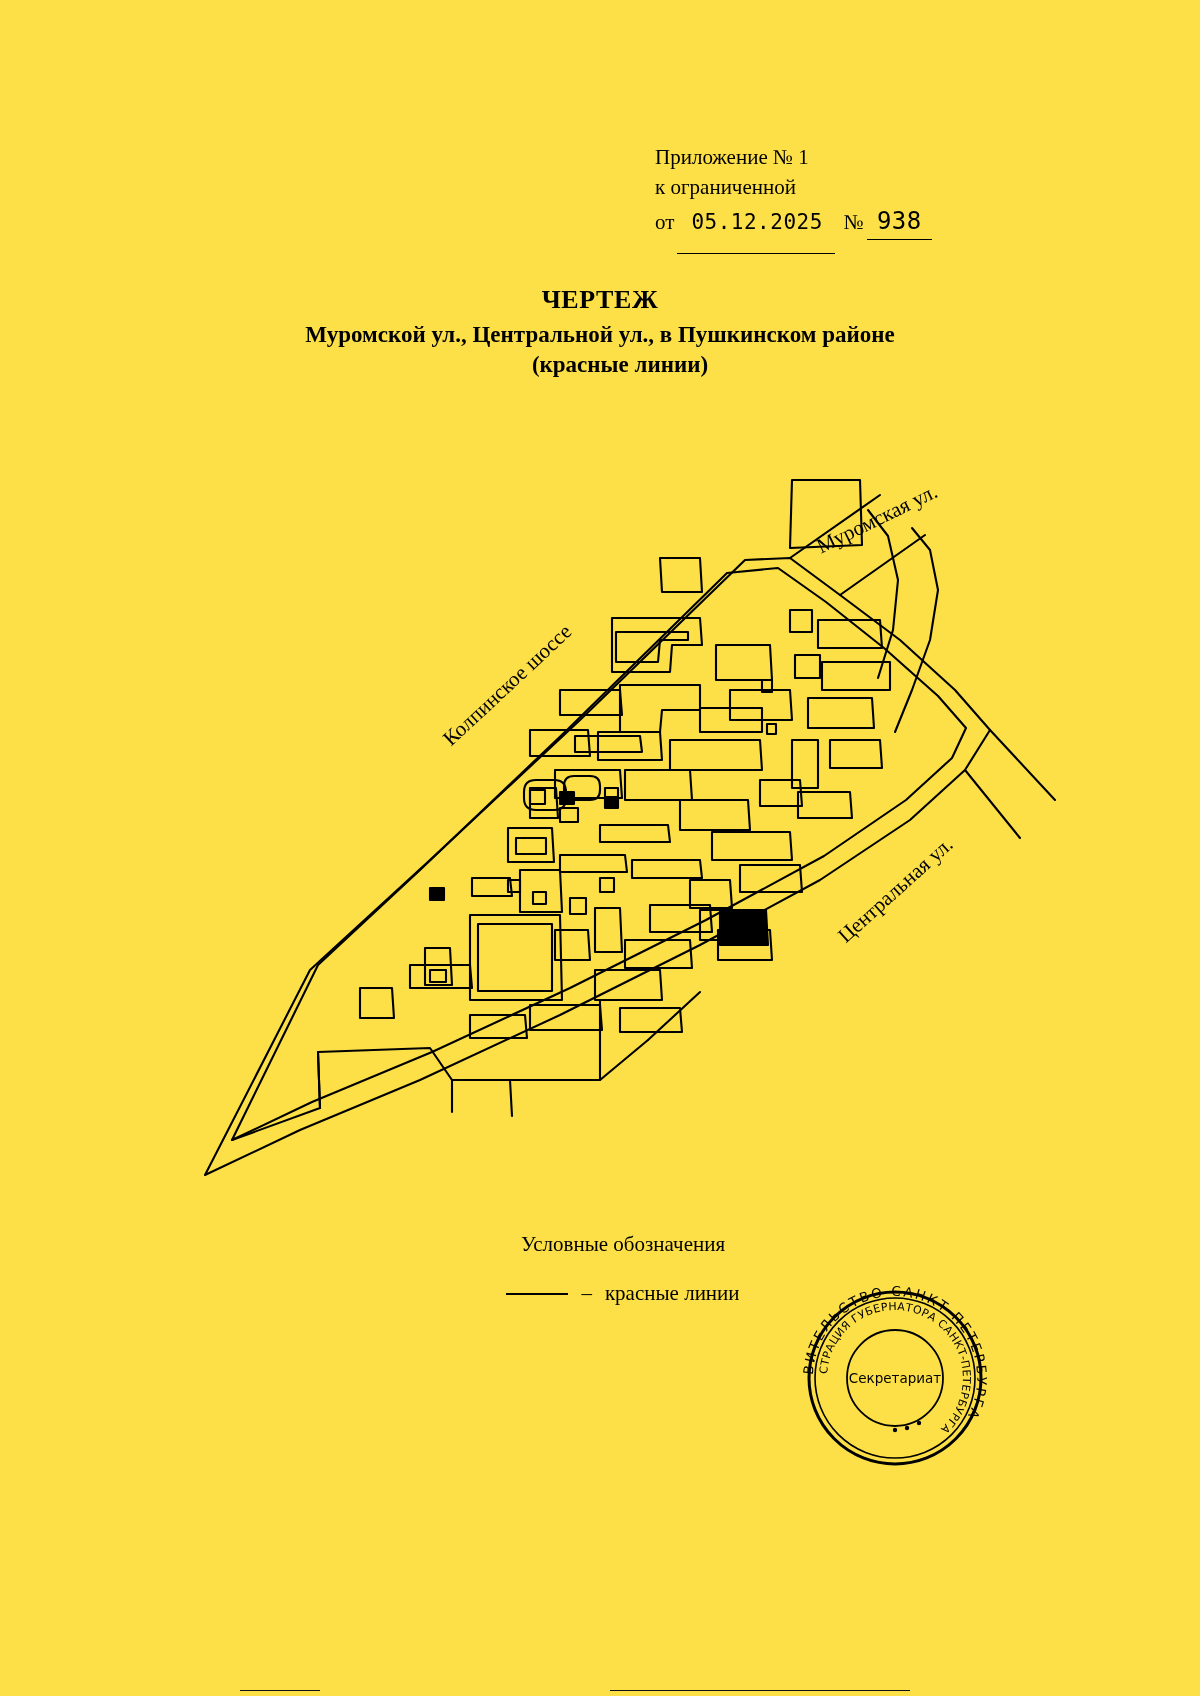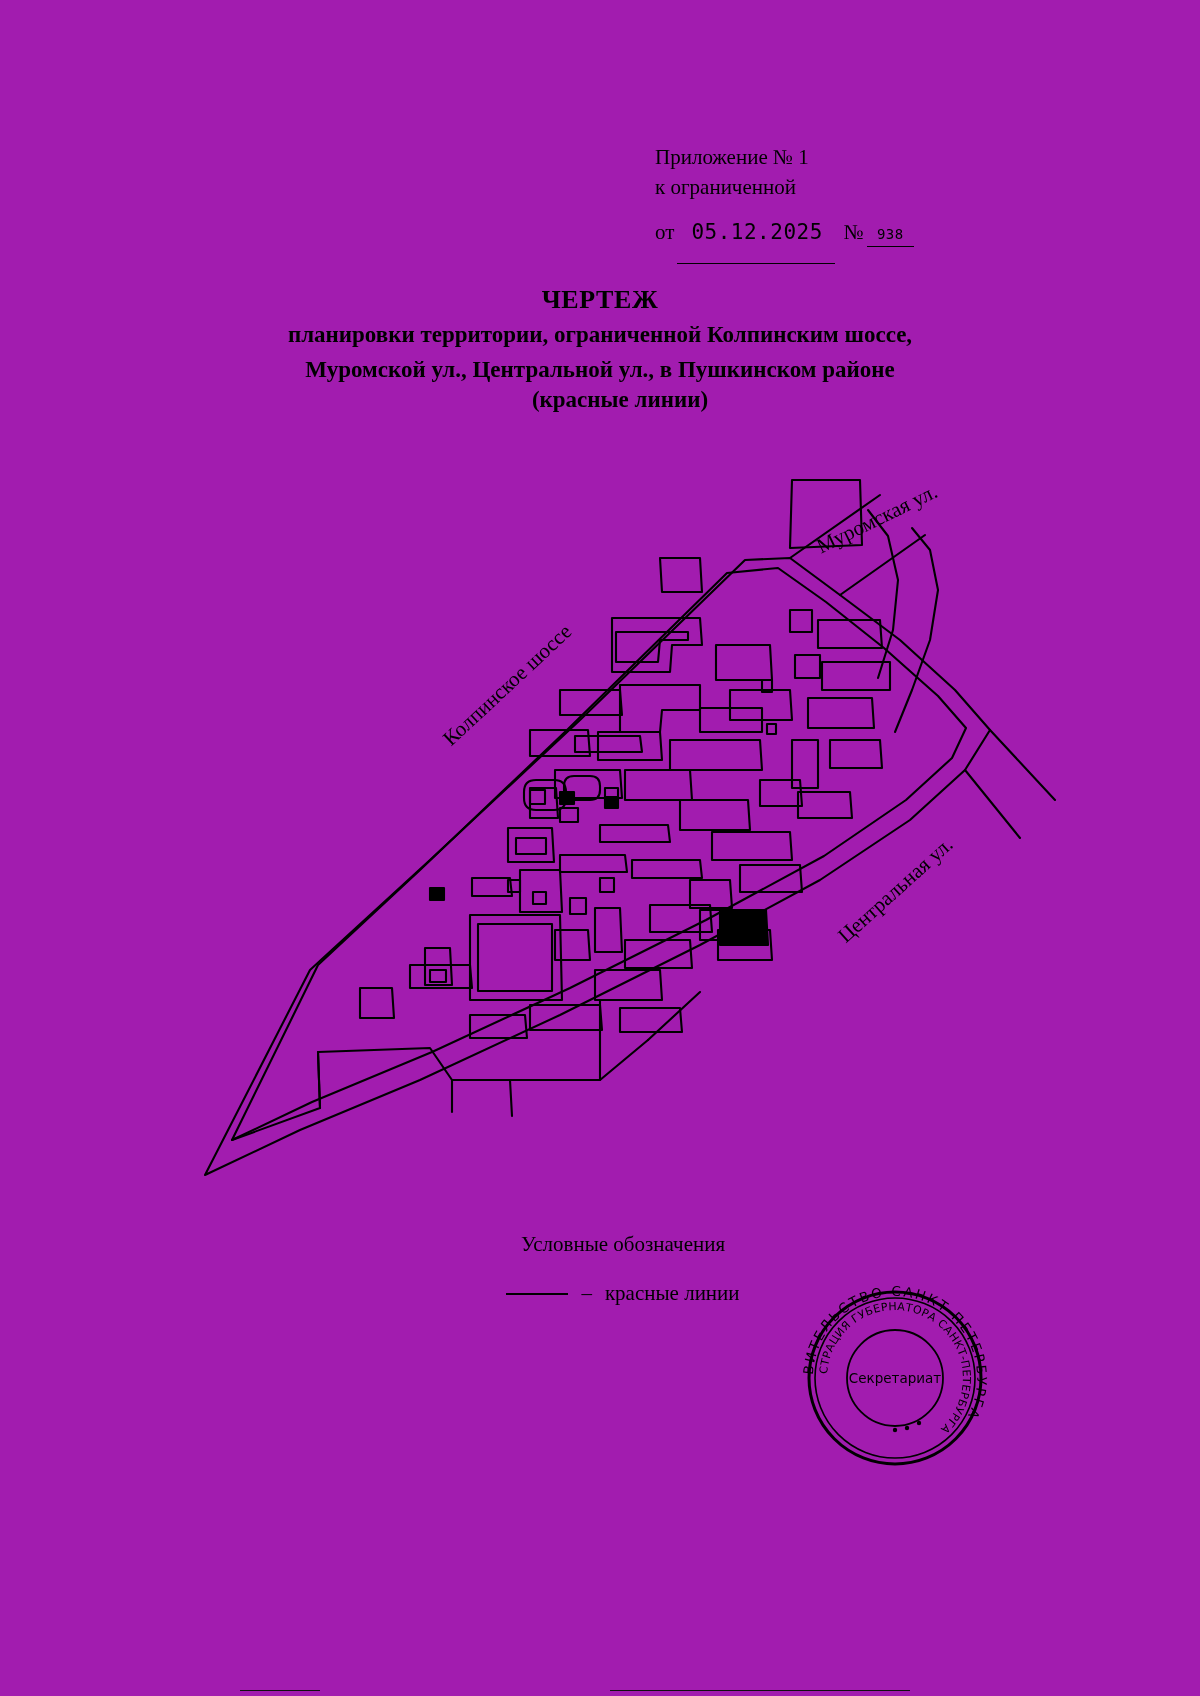--- a/index.html
+++ b/index.html
@@ -4,21 +4,21 @@
 <style>
   html, body {
     margin: 0;
     padding: 0;
     background: #ffffff;
   }
   .page {
     position: relative;
     width: 1200px;
     height: 1696px;
-    background: #a21caf;
+    background: #fde047;
     font-family: "Liberation Serif", "DejaVu Serif", serif;
     color: #000000;
     overflow: hidden;
     text-decoration: underline;
   }
 
   
   .header-block {
     position: absolute;
     left: 655px;
@@ -27,41 +27,41 @@
     font-size: 21px;
     line-height: 1.42;
   }
   .header-line {
     white-space: nowrap;
   }
   .date-row {
     display: flex;
     align-items: baseline;
     white-space: nowrap;
-    margin-top: 15px;
+    margin-top: 1px;
     text-align: right;
   }
   .date-label {
     font-size: 21px;
   }
   .date-value {
     font-family: "DejaVu Sans Mono", "Liberation Mono", monospace;
     font-size: 21px;
     letter-spacing: 0.5px;
     border-bottom: 1.3px solid #000;
     padding: 0 12px 16px 14px;
     margin-left: 3px;
   }
   .num-label {
     font-size: 21px;
     margin-left: 9px;
   }
   .num-value {
     font-family: "DejaVu Sans Mono", "Liberation Mono", monospace;
-    font-size: 14px;
+    font-size: 24px;
     letter-spacing: 0.5px;
     border-bottom: 1.3px solid #000;
     padding: 0 10px 1px 10px;
     margin-left: 3px;
   }
 
   
   .title-block {
     position: absolute;
     left: 0;
@@ -166,21 +166,20 @@
     <div class="date-row">
       <span class="date-label">от</span>
       <span class="date-value">05.12.2025</span>
       <span class="num-label">№</span>
       <span class="num-value">938</span>
     </div>
   </div>
 
   <div class="title-block">
     <div class="title-main">ЧЕРТЕЖ</div>
-    <div class="title-sub">планировки территории, ограниченной Колпинским шоссе,</div>
     <div class="title-sub">Муромской ул., Центральной ул., в Пушкинском районе</div>
     <div class="title-paren">(красные линии)</div>
   </div>
 
   <div class="map-area">
     <svg class="map-svg" viewBox="0 0 1200 800" xmlns="http://www.w3.org/2000/svg">
       <g fill="none" stroke="#000" stroke-width="2.1" stroke-linejoin="round" stroke-linecap="round">
 
         <path d="M 745 120 L 580 280 L 430 420 L 310 530 L 205 735
                  L 300 690 L 420 640 L 560 575 L 700 505 L 820 440

